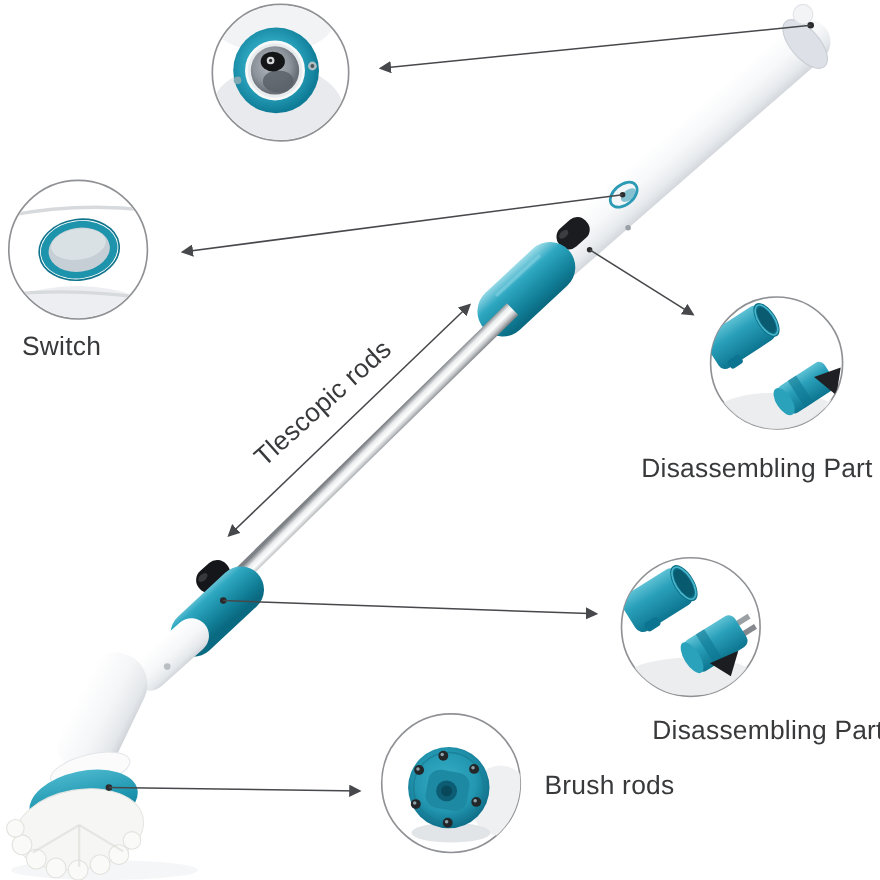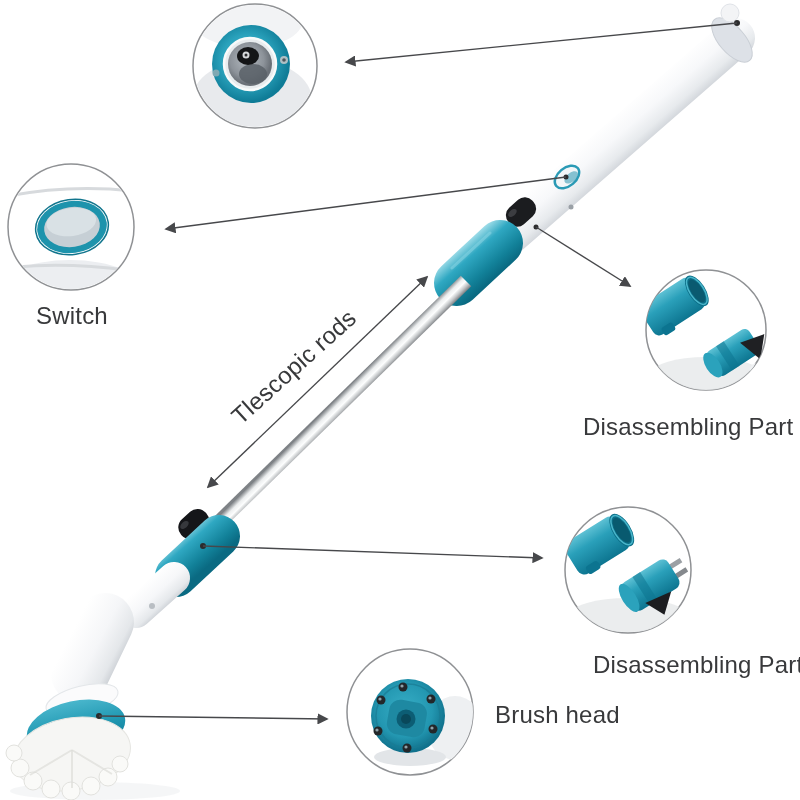--- a/index.html
+++ b/index.html
@@ -284,19 +284,19 @@
             <circle cx="377" cy="730" r="1.6" fill="#8fa3ab"></circle>
         <circle cx="433" cy="729" r="4.5" fill="#23272a"></circle>
             <circle cx="432" cy="728" r="1.6" fill="#8fa3ab"></circle>
         <circle cx="407" cy="748" r="4.5" fill="#23272a"></circle>
             <circle cx="406" cy="747" r="1.6" fill="#8fa3ab"></circle>
       </g>
     </g>
   </g>
 </svg>
 
-<div class="callout-label" style="left:36px;top:302px;">Switch</div>
+<div class="callout-label" style="left:20px;top:302px;">Switch</div>
 <div class="callout-label rotated" style="left:294px;top:367px;">Tlescopic rods</div>
 <div class="callout-label" style="left:583px;top:413px;">Disassembling Part</div>
 <div class="callout-label" style="left:593px;top:651px;">Disassembling Part</div>
-<div class="callout-label" style="left:495px;top:701px;">Brush head</div>
+<div class="callout-label" style="left:495px;top:701px;">Brush rods</div>
 
 </div>
 
 </body></html>

